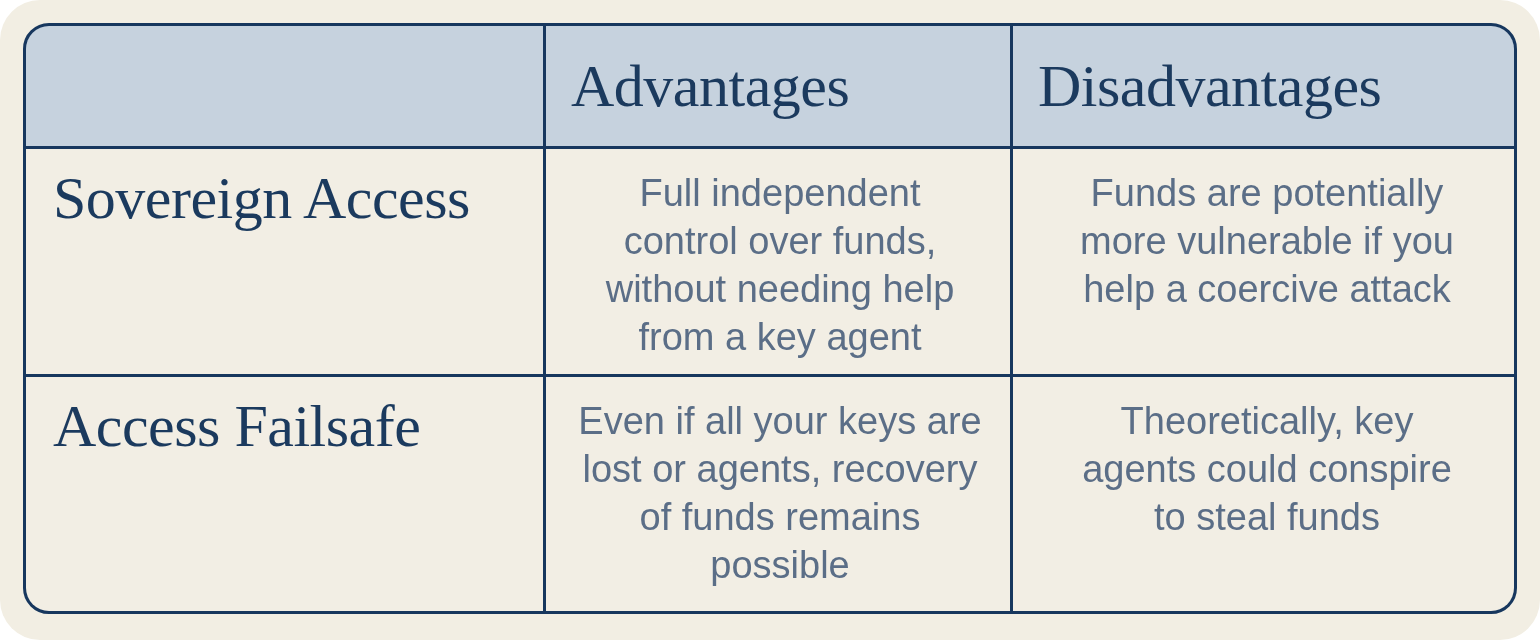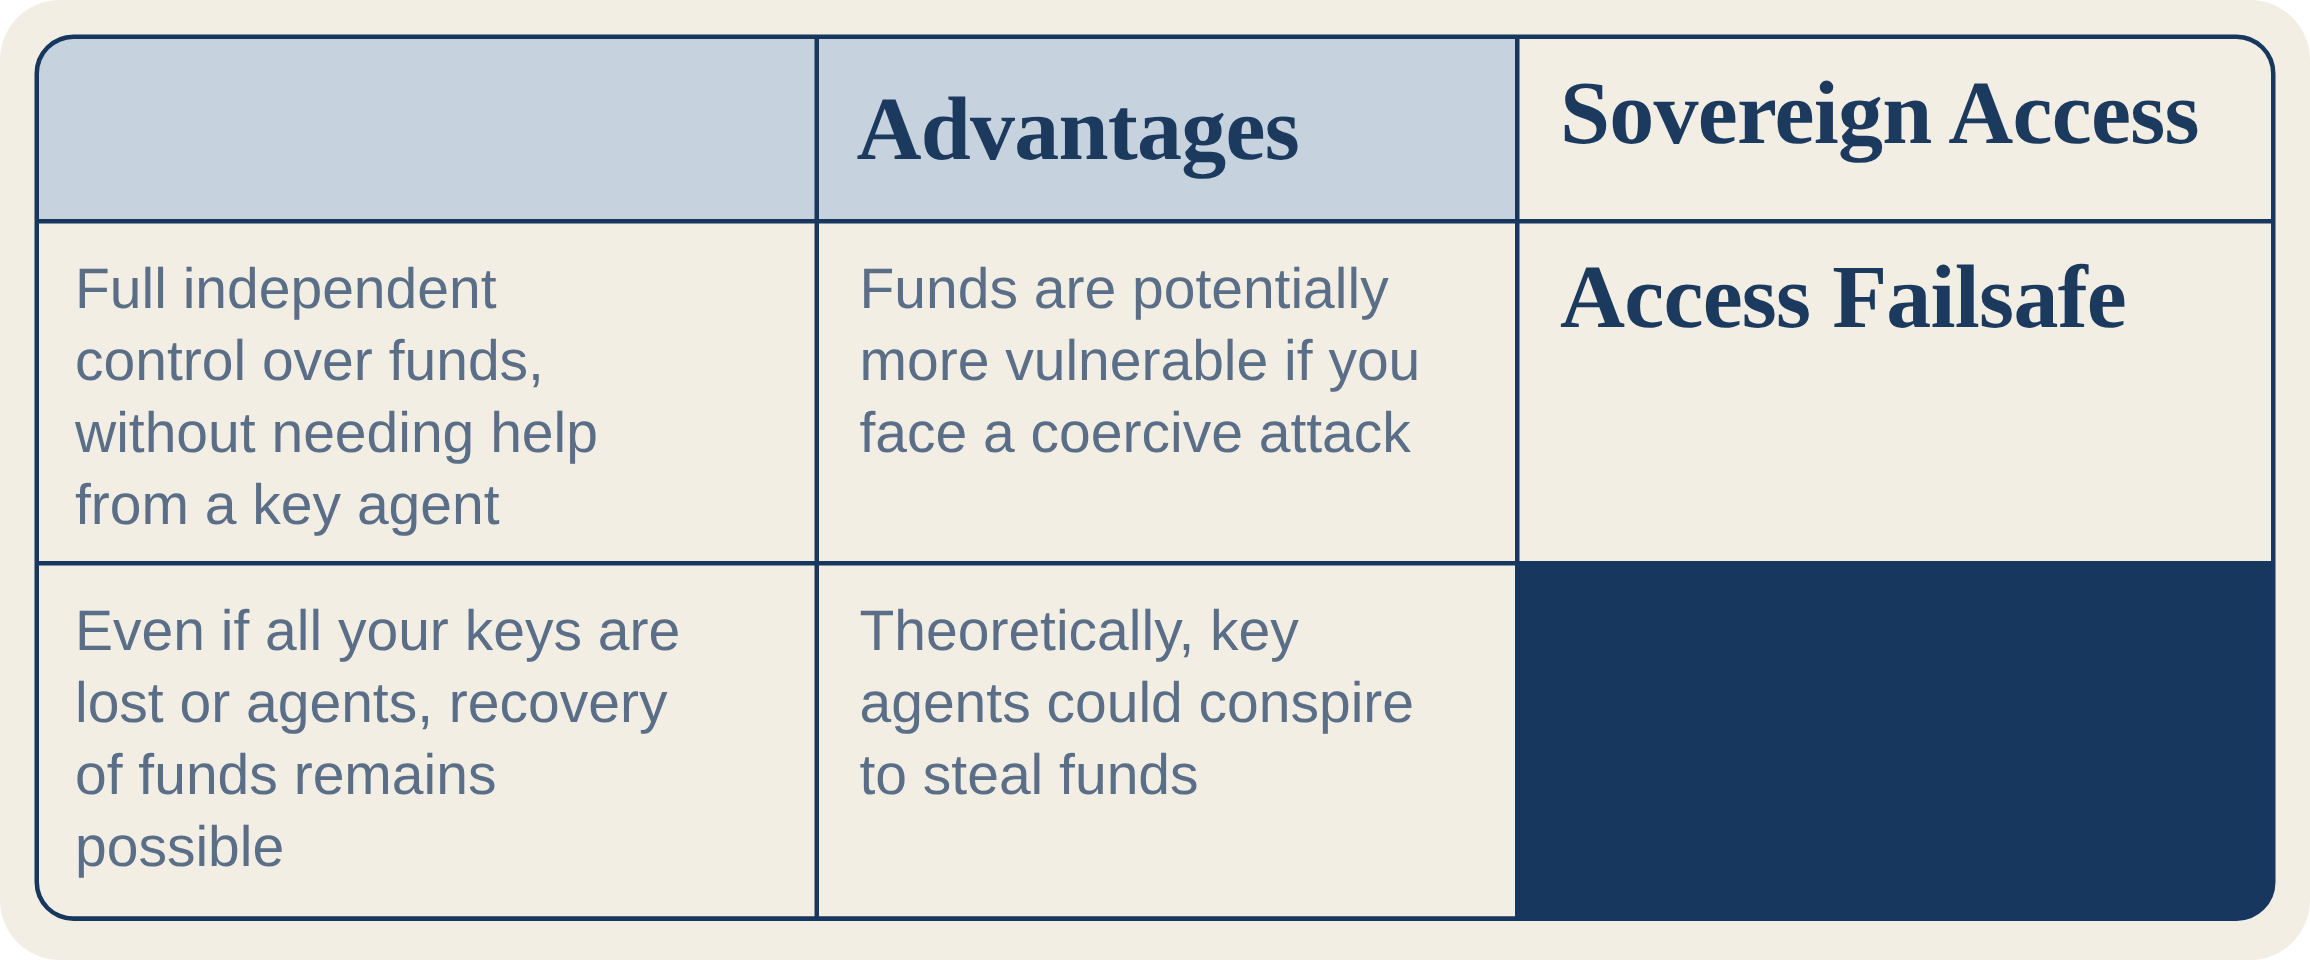--- a/index.html
+++ b/index.html
@@ -43,57 +43,61 @@
     overflow: hidden;
   }
   .cell.head {
     background: var(--header_bg);
     display: flex;
     align-items: center;
   }
   .serif-text {
     font-family: "Liberation Serif", serif;
     font-size: 60px;
-    font-weight: 700;
+    font-weight: 400;
     letter-spacing: -0.5px;
     color: var(--heading_text);
     line-height: 1.1;
   }
   .head .serif-text { padding-left: 25px; }
   .cell.rowlabel { padding: 16px 32px 0 27px; }
   .cell.body {
     padding: 20px 20px 0 24px;
     font-size: 38px;
     line-height: 48px;
     color: var(--body_text);
     white-space: pre-line;
+    text-align: center;
   }
   .cell.body.col3 { padding-left: 27px; }
 </style>
 </head>
 <body>
 
 <div class="card">
   <div class="table">
 
     <div class="cell head"></div>
     <div class="cell head">
       <span class="serif-text">Advantages</span>
     </div>
+    <div class="cell head">
+      <span class="serif-text">Disadvantages</span>
+    </div>
 
     <div class="cell rowlabel">
       <span class="serif-text">Sovereign Access</span>
     </div>
     <div class="cell body">Full independent
 control over funds,
 without needing help
 from a key agent</div>
     <div class="cell body col3">Funds are potentially
 more vulnerable if you
-face a coercive attack</div>
+help a coercive attack</div>
 
     <div class="cell rowlabel">
       <span class="serif-text">Access Failsafe</span>
     </div>
     <div class="cell body">Even if all your keys are
 lost or agents, recovery
 of funds remains
 possible</div>
     <div class="cell body col3">Theoretically, key
 agents could conspire

